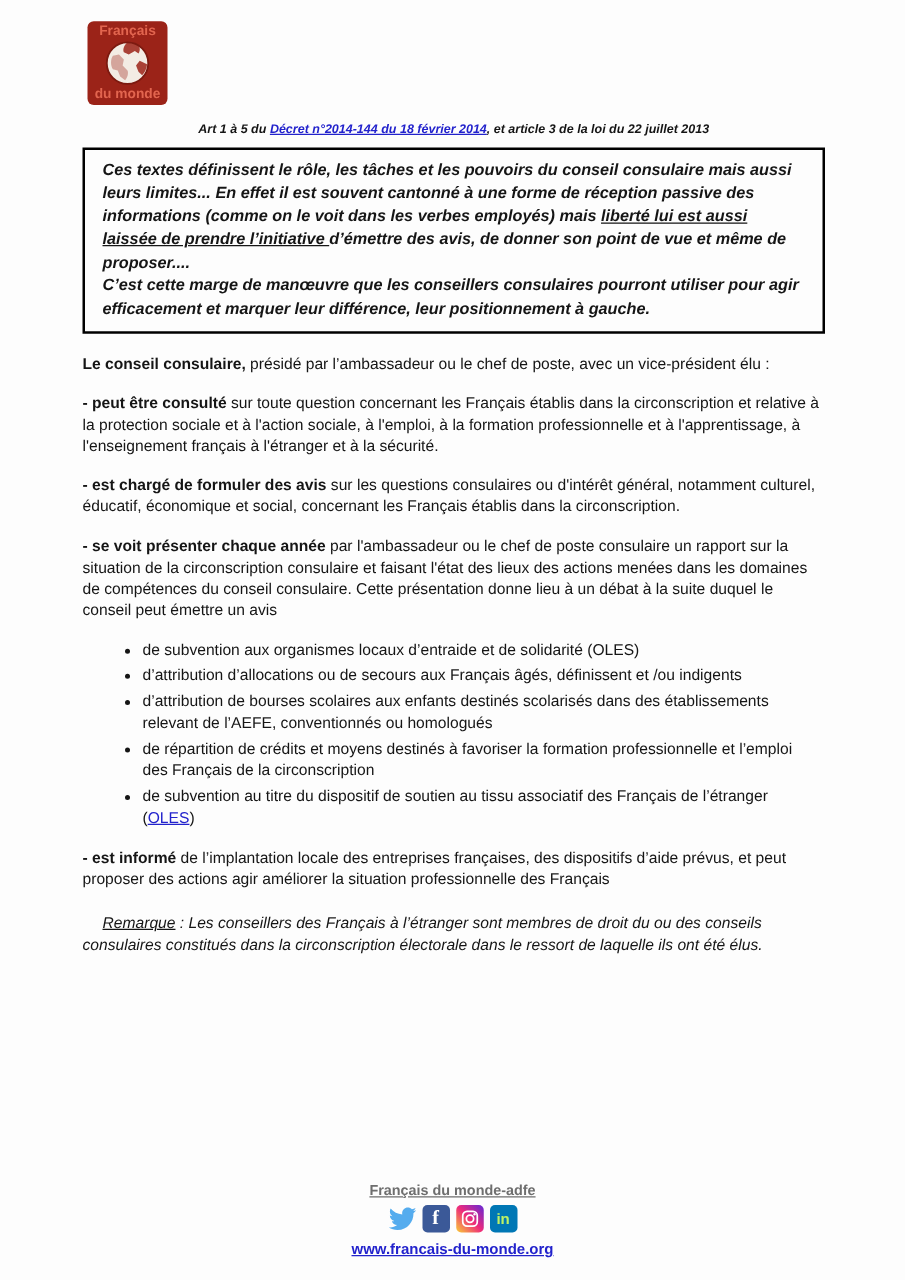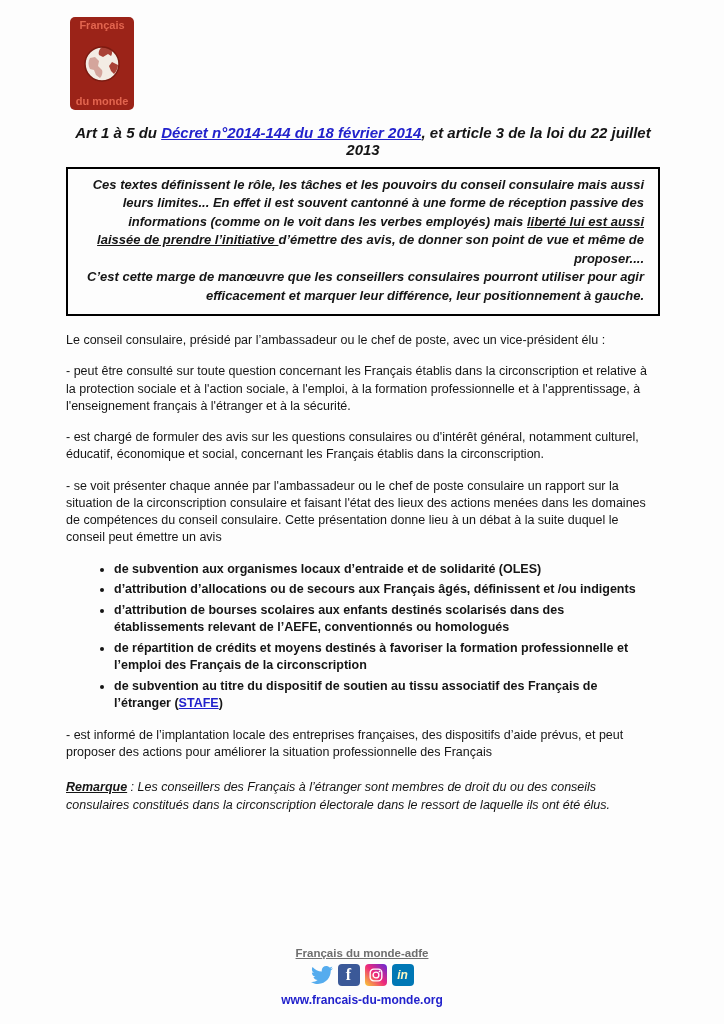--- a/index.html
+++ b/index.html
@@ -11,21 +11,21 @@
     margin: 0 auto;
     background: #fdfdfd;
     font-family: "Liberation Sans", sans-serif;
     color: #151515;
     overflow: hidden;
   }
 
   
   .header { display: flex; padding: 17px 64px 0 70px; gap: 14px; }
   .logo {
-    flex: 0 0 64px; height: 93px;
+    flex: 0 0 64px; height: 67px;
     background: #9b2318;
     border-radius: 5px;
     color: #e2654f;
     font-size: 11px; font-weight: bold;
     display: flex; flex-direction: column; align-items: center; justify-content: space-between;
     padding: 3px 2px;
     line-height: 1;
   }
   .logo .globe { width: 40px; height: 40px; display: block; }
   .head-right { flex: 1; min-width: 0; }
@@ -40,60 +40,60 @@
     margin-top: 15px; margin-left: 14px;
     background: #c5c0d8;
     font-size: 14.5px; font-weight: bold; font-style: italic;
     padding: 4px 8px 5px;
   }
 
   
   .content { padding: 0 64px 0 66px; }
   .ref-line {
     text-align: center;
-    font-size: 15px; font-weight: bold; font-style: italic;
+    font-size: 10px; font-weight: bold; font-style: italic;
     margin: 14px 0 9px;
   }
   a.doc-link, .doc-link {
     color: #2222cc; text-decoration: underline; cursor: pointer;
   }
   .intro-box {
     border: 2px solid #000;
     padding: 7px 14px 9px;
-    text-align: right;
+    text-align: left;
     font-size: 13px; font-weight: bold; font-style: italic;
     line-height: 1.42;
   }
   .intro-box .emph { text-decoration: underline; }
 
   .para { font-size: 12.5px; line-height: 1.38; margin: 14px 0; }
-  .para b { font-weight: normal; }
+  .para b { font-weight: bold; }
   .lead { margin-top: 16px; }
 
   ul.avis-list {
     margin: 13px 12px 13px 30px;
     padding-left: 18px;
-    font-size: 12.5px; line-height: 1.4; font-weight: bold;
+    font-size: 12.5px; line-height: 1.4;
   }
   ul.avis-list li { margin-bottom: 3px; }
 
   .remark { font-size: 12.5px; font-style: italic; line-height: 1.4; margin-top: 18px; }
-  .remark .remark-label { font-weight: bold; text-decoration: underline; }
+  .remark .remark-label { font-weight: normal; text-decoration: underline; margin-left: 16px; }
 
   
   .footer { position: absolute; left: 0; right: 0; bottom: 16px; text-align: center; }
   .footer-org { color: #6e6e6e; font-size: 11.5px; font-weight: bold; text-decoration: underline; }
   .social-row { display: flex; justify-content: center; align-items: center; gap: 5px; margin: 5px 0 4px; }
   .social { width: 22px; height: 22px; border-radius: 4px; display: flex; align-items: center; justify-content: center; cursor: pointer; }
   .social svg { display: block; }
   .tw { background: transparent; }
   .fb { background: #3b5998; color: #fff; font-weight: bold; font-size: 16px; font-family: "Liberation Serif", serif; }
   .ig { background: linear-gradient(45deg, #f9ce34 0%, #ee2a7b 50%, #6228d7 100%); }
-  .li { background: #0077b5; color: #fef9c3; font-weight: bold; font-size: 12px; font-style: italic; }
-  .footer-link { font-size: 12px; font-weight: bold; color: #2222cc; cursor: pointer; }
+  .li { background: #0077b5; color: #bef264; font-weight: bold; font-size: 12px; }
+  .footer-link { font-size: 12px; font-weight: bold; color: #2222cc; text-decoration: underline; cursor: pointer; }
 </style>
 </head>
 <body>
 
 <div class="page">
 
   <div class="header">
     <div class="logo">
       <span>Français</span>
       <svg class="globe" viewBox="0 0 40 40" aria-hidden="true">
@@ -136,26 +136,26 @@
       <b>- se voit présenter chaque année</b><span> par l'ambassadeur ou le chef de poste consulaire un rapport sur la situation de la circonscription consulaire et faisant l'état des lieux des actions menées dans les domaines de compétences du conseil consulaire. Cette présentation donne lieu à un débat à la suite duquel le conseil peut émettre un avis</span>
     </p>
 
 
     <ul class="avis-list">
       <li>de subvention aux organismes locaux d’entraide et de solidarité (OLES)</li>
       <li>d’attribution d’allocations ou de secours aux Français âgés, définissent et /ou indigents</li>
       <li>d’attribution de bourses scolaires aux enfants destinés scolarisés dans des établissements relevant de l’AEFE, conventionnés ou homologués</li>
       <li>de répartition de crédits et moyens destinés à favoriser la formation professionnelle et l’emploi des Français de la circonscription</li>
       <li>
-        <span>de subvention au titre du dispositif de soutien au tissu associatif des Français de l’étranger (</span><a class="doc-link">STAFE</a><span>)</span>
+        <span>de subvention au titre du dispositif de soutien au tissu associatif des Français de l’étranger (</span><a class="doc-link">OLES</a><span>)</span>
       </li>
     </ul>
 
     <p class="para">
-      <b>- est informé</b><span> de l’implantation locale des entreprises françaises, des dispositifs d’aide prévus, et peut proposer des actions pour améliorer la situation professionnelle des Français</span>
+      <b>- est informé</b><span> de l’implantation locale des entreprises françaises, des dispositifs d’aide prévus, et peut proposer des actions agir améliorer la situation professionnelle des Français</span>
     </p>
 
 
     <div class="remark">
       <div>
         <span class="remark-label">Remarque</span><span> : Les conseillers des Français à l’étranger sont membres de droit du ou des conseils consulaires constitués dans la circonscription électorale dans le ressort de laquelle ils ont été élus.</span>
       </div>
     </div>
 
   </div>

